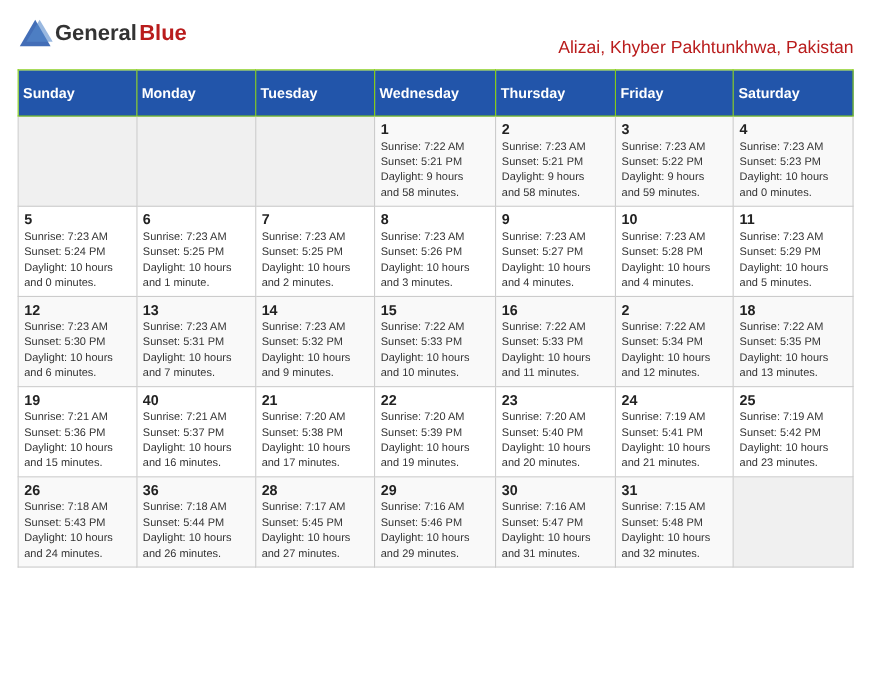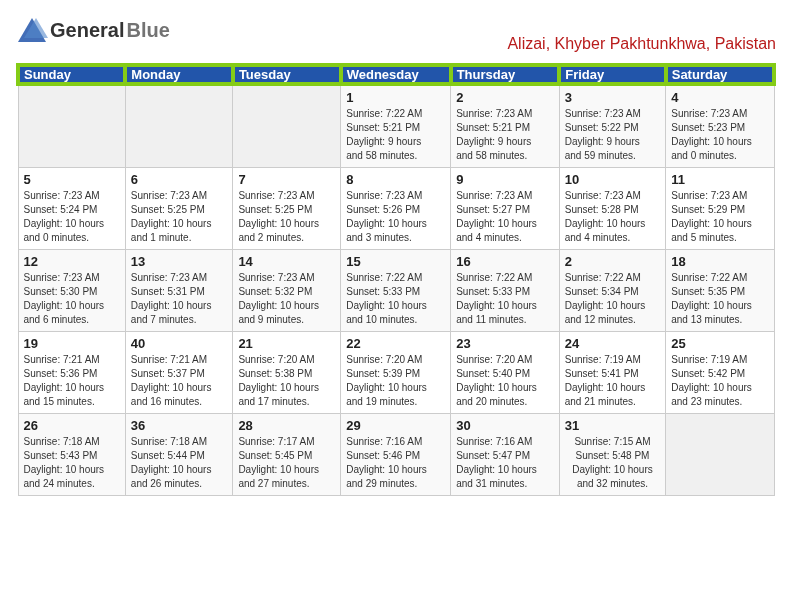--- a/index.html
+++ b/index.html
@@ -42,25 +42,25 @@
       margin-top: 19px;
     }
     .calendar {
       width: 100%;
       border-collapse: collapse;
       font-size: 11px;
     }
     .calendar thead tr th {
       background: #2255aa;
       color: #fff;
-      padding: 0 4px;
+      padding: 13px 4px;
       text-align: left;
       font-size: 13px;
       font-weight: bold;
-      border: 4px solid #84cc16;
+      border: 1px solid #84cc16;
     }
     .calendar tbody tr td {
       border: 1px solid #ccc;
       vertical-align: top;
       padding: 4px 5px;
       width: 113px;
       min-height: 80px;
       background: #fff;
     }
     .calendar tbody tr:nth-child(odd) td {
@@ -86,21 +86,21 @@
 <body>
 
 <div class="header">
   <div class="logo">
     <div class="logo-row">
       <svg width="32" height="28" viewBox="0 0 32 28">
         <polygon points="16,2 30,26 2,26" fill="#2255aa" opacity="0.85"></polygon>
         <polygon points="20,2 32,22 8,22" fill="#5588cc" opacity="0.6"></polygon>
       </svg>
       <span style="font-size:20px;font-weight:bold;color:#333;">General</span>
-        <span style="font-size:20px;font-weight:bold;color:#737373;">Blue</span>
+        <span style="font-size:20px;font-weight:bold;color:#b91c1c;">Blue</span>
     </div>
   </div>
   <div class="title-block">
     <h2>Alizai, Khyber Pakhtunkhwa, Pakistan</h2>
   </div>
 </div>
 
 <table class="calendar">
   <thead>
     <tr>
@@ -331,21 +331,21 @@
         </td>
         <td>
           <span class="day-num">30</span>
           <div class="day-info" style="white-space: pre-line;">Sunrise: 7:16 AM
 Sunset: 5:47 PM
 Daylight: 10 hours
 and 31 minutes.</div>
         </td>
         <td>
           <span class="day-num">31</span>
-          <div class="day-info" style="white-space: pre-line; text-align: center;">Sunrise: 7:15 AM
+          <div class="day-info" style="white-space: pre-line;">Sunrise: 7:15 AM
 Sunset: 5:48 PM
 Daylight: 10 hours
 and 32 minutes.</div>
         </td>
         <td class="empty"></td>
       </tr>
     </tbody>
 </table>
 
 </body></html>

